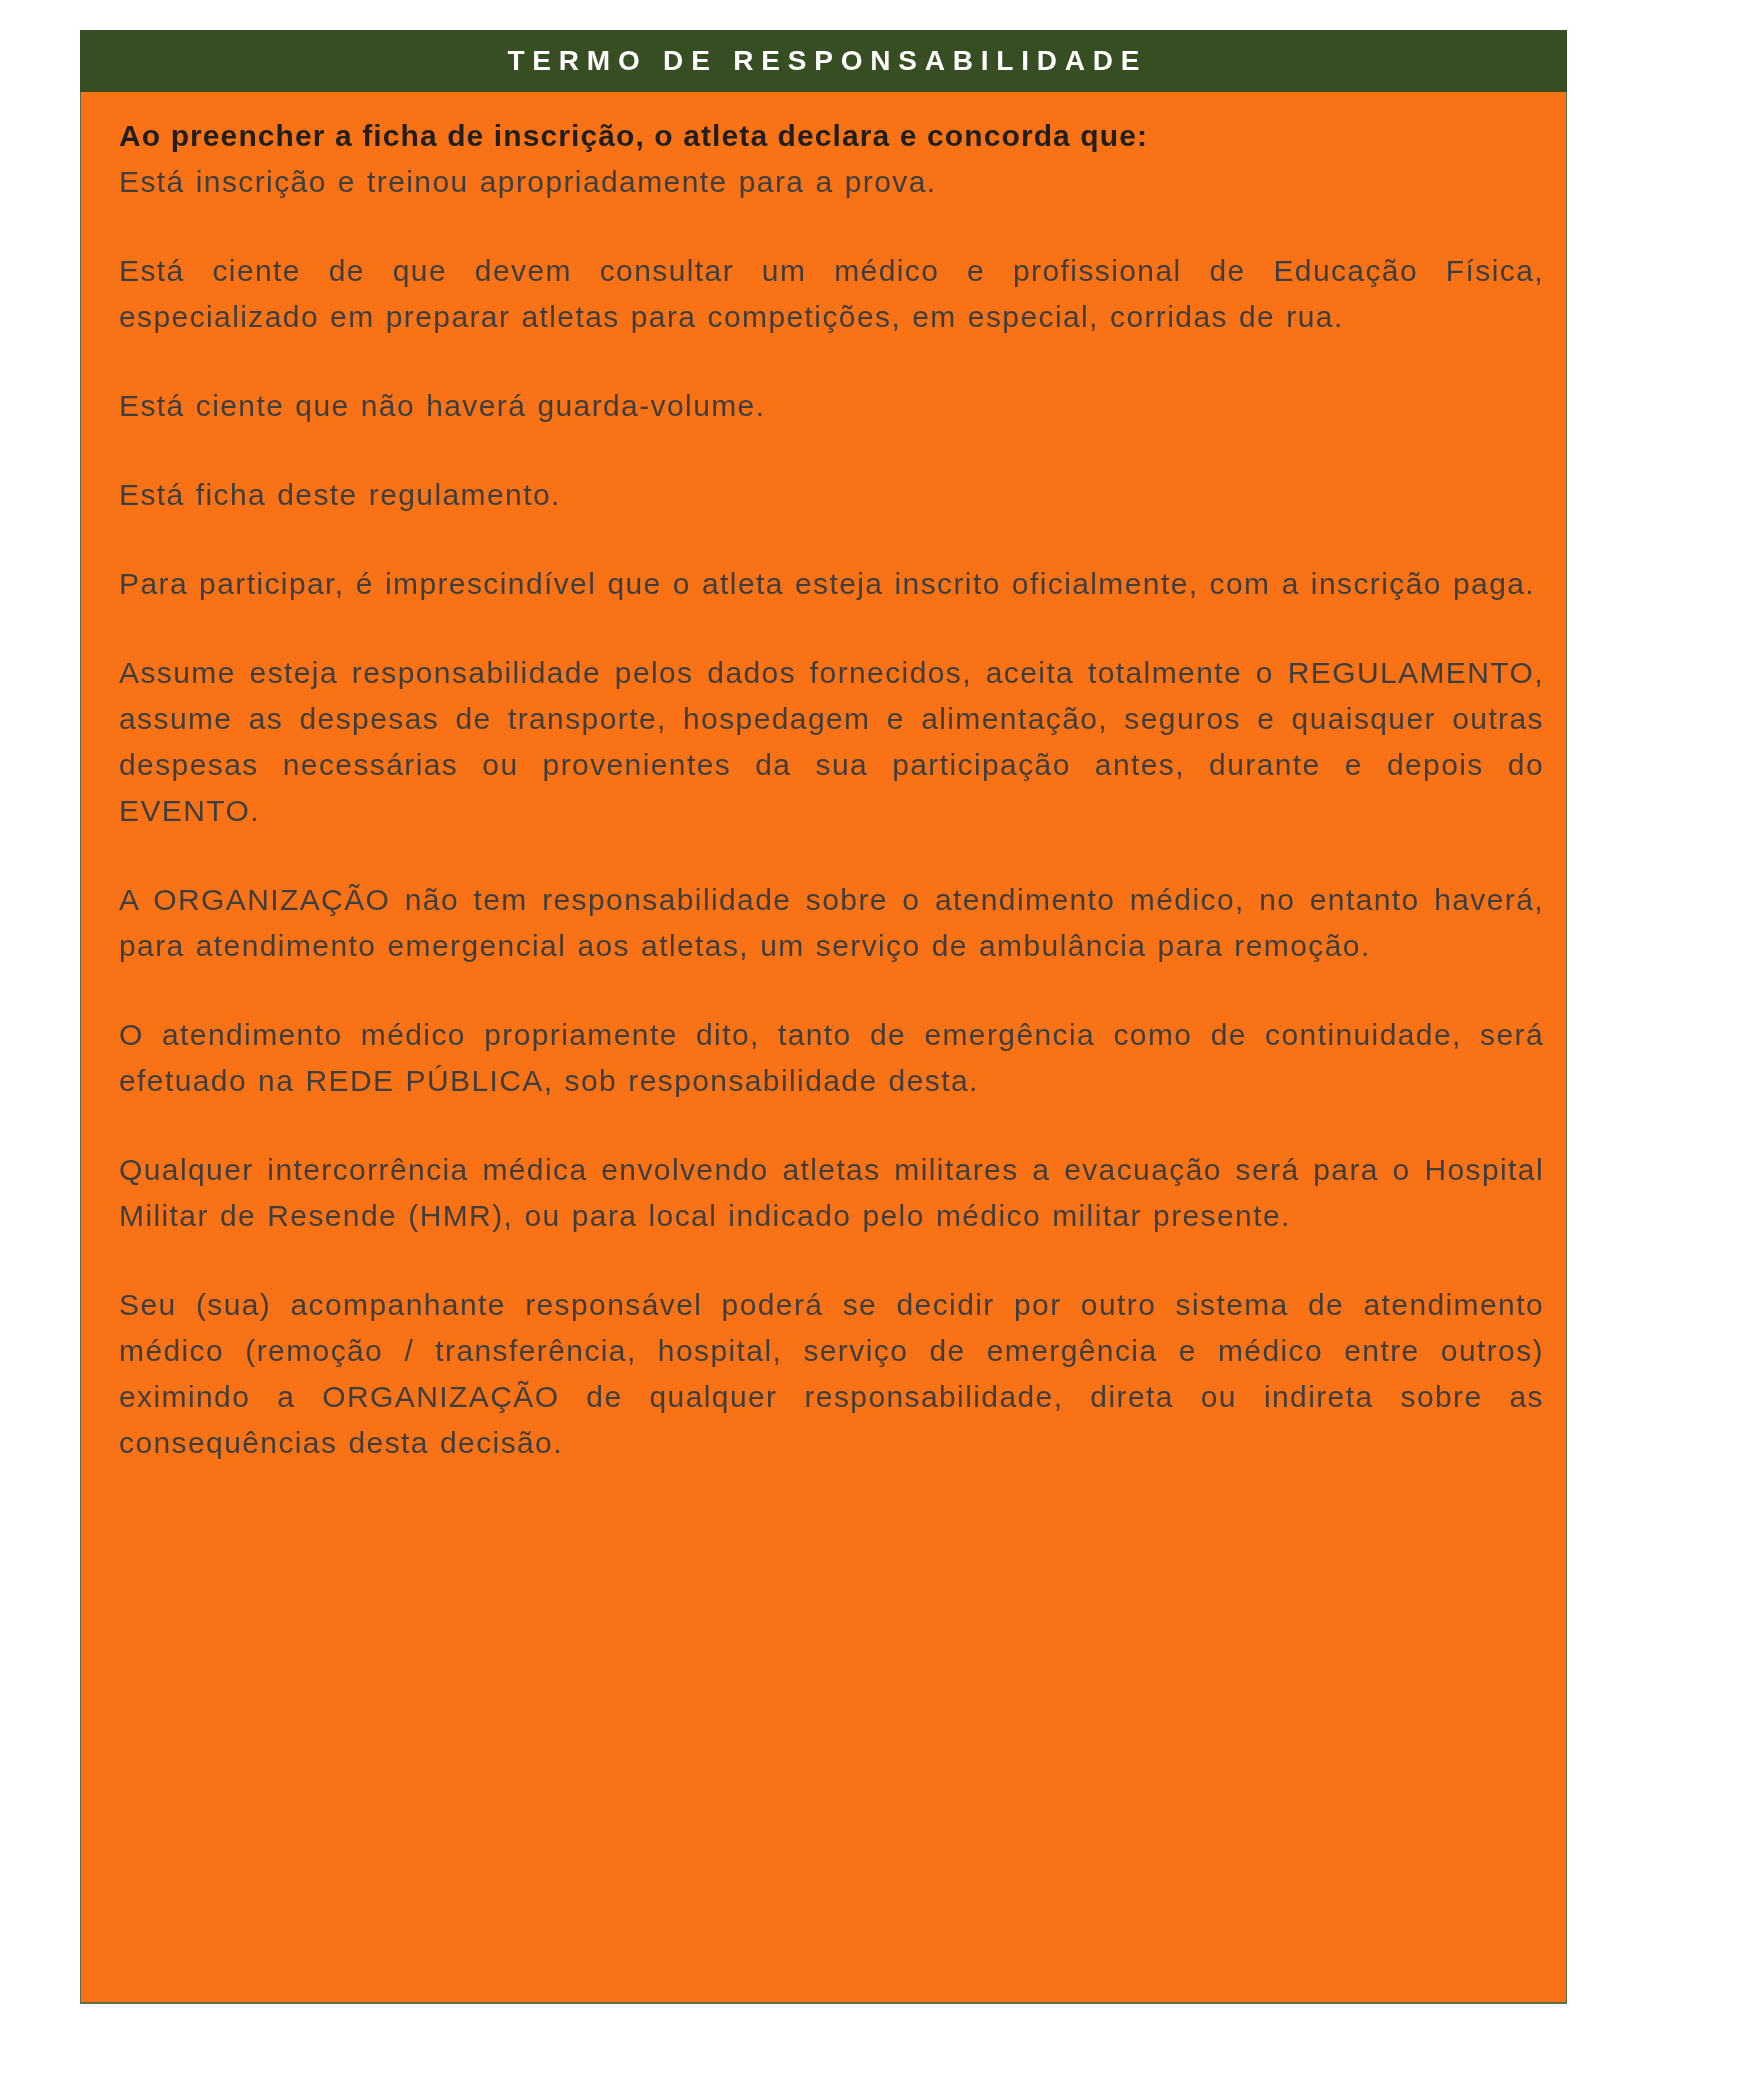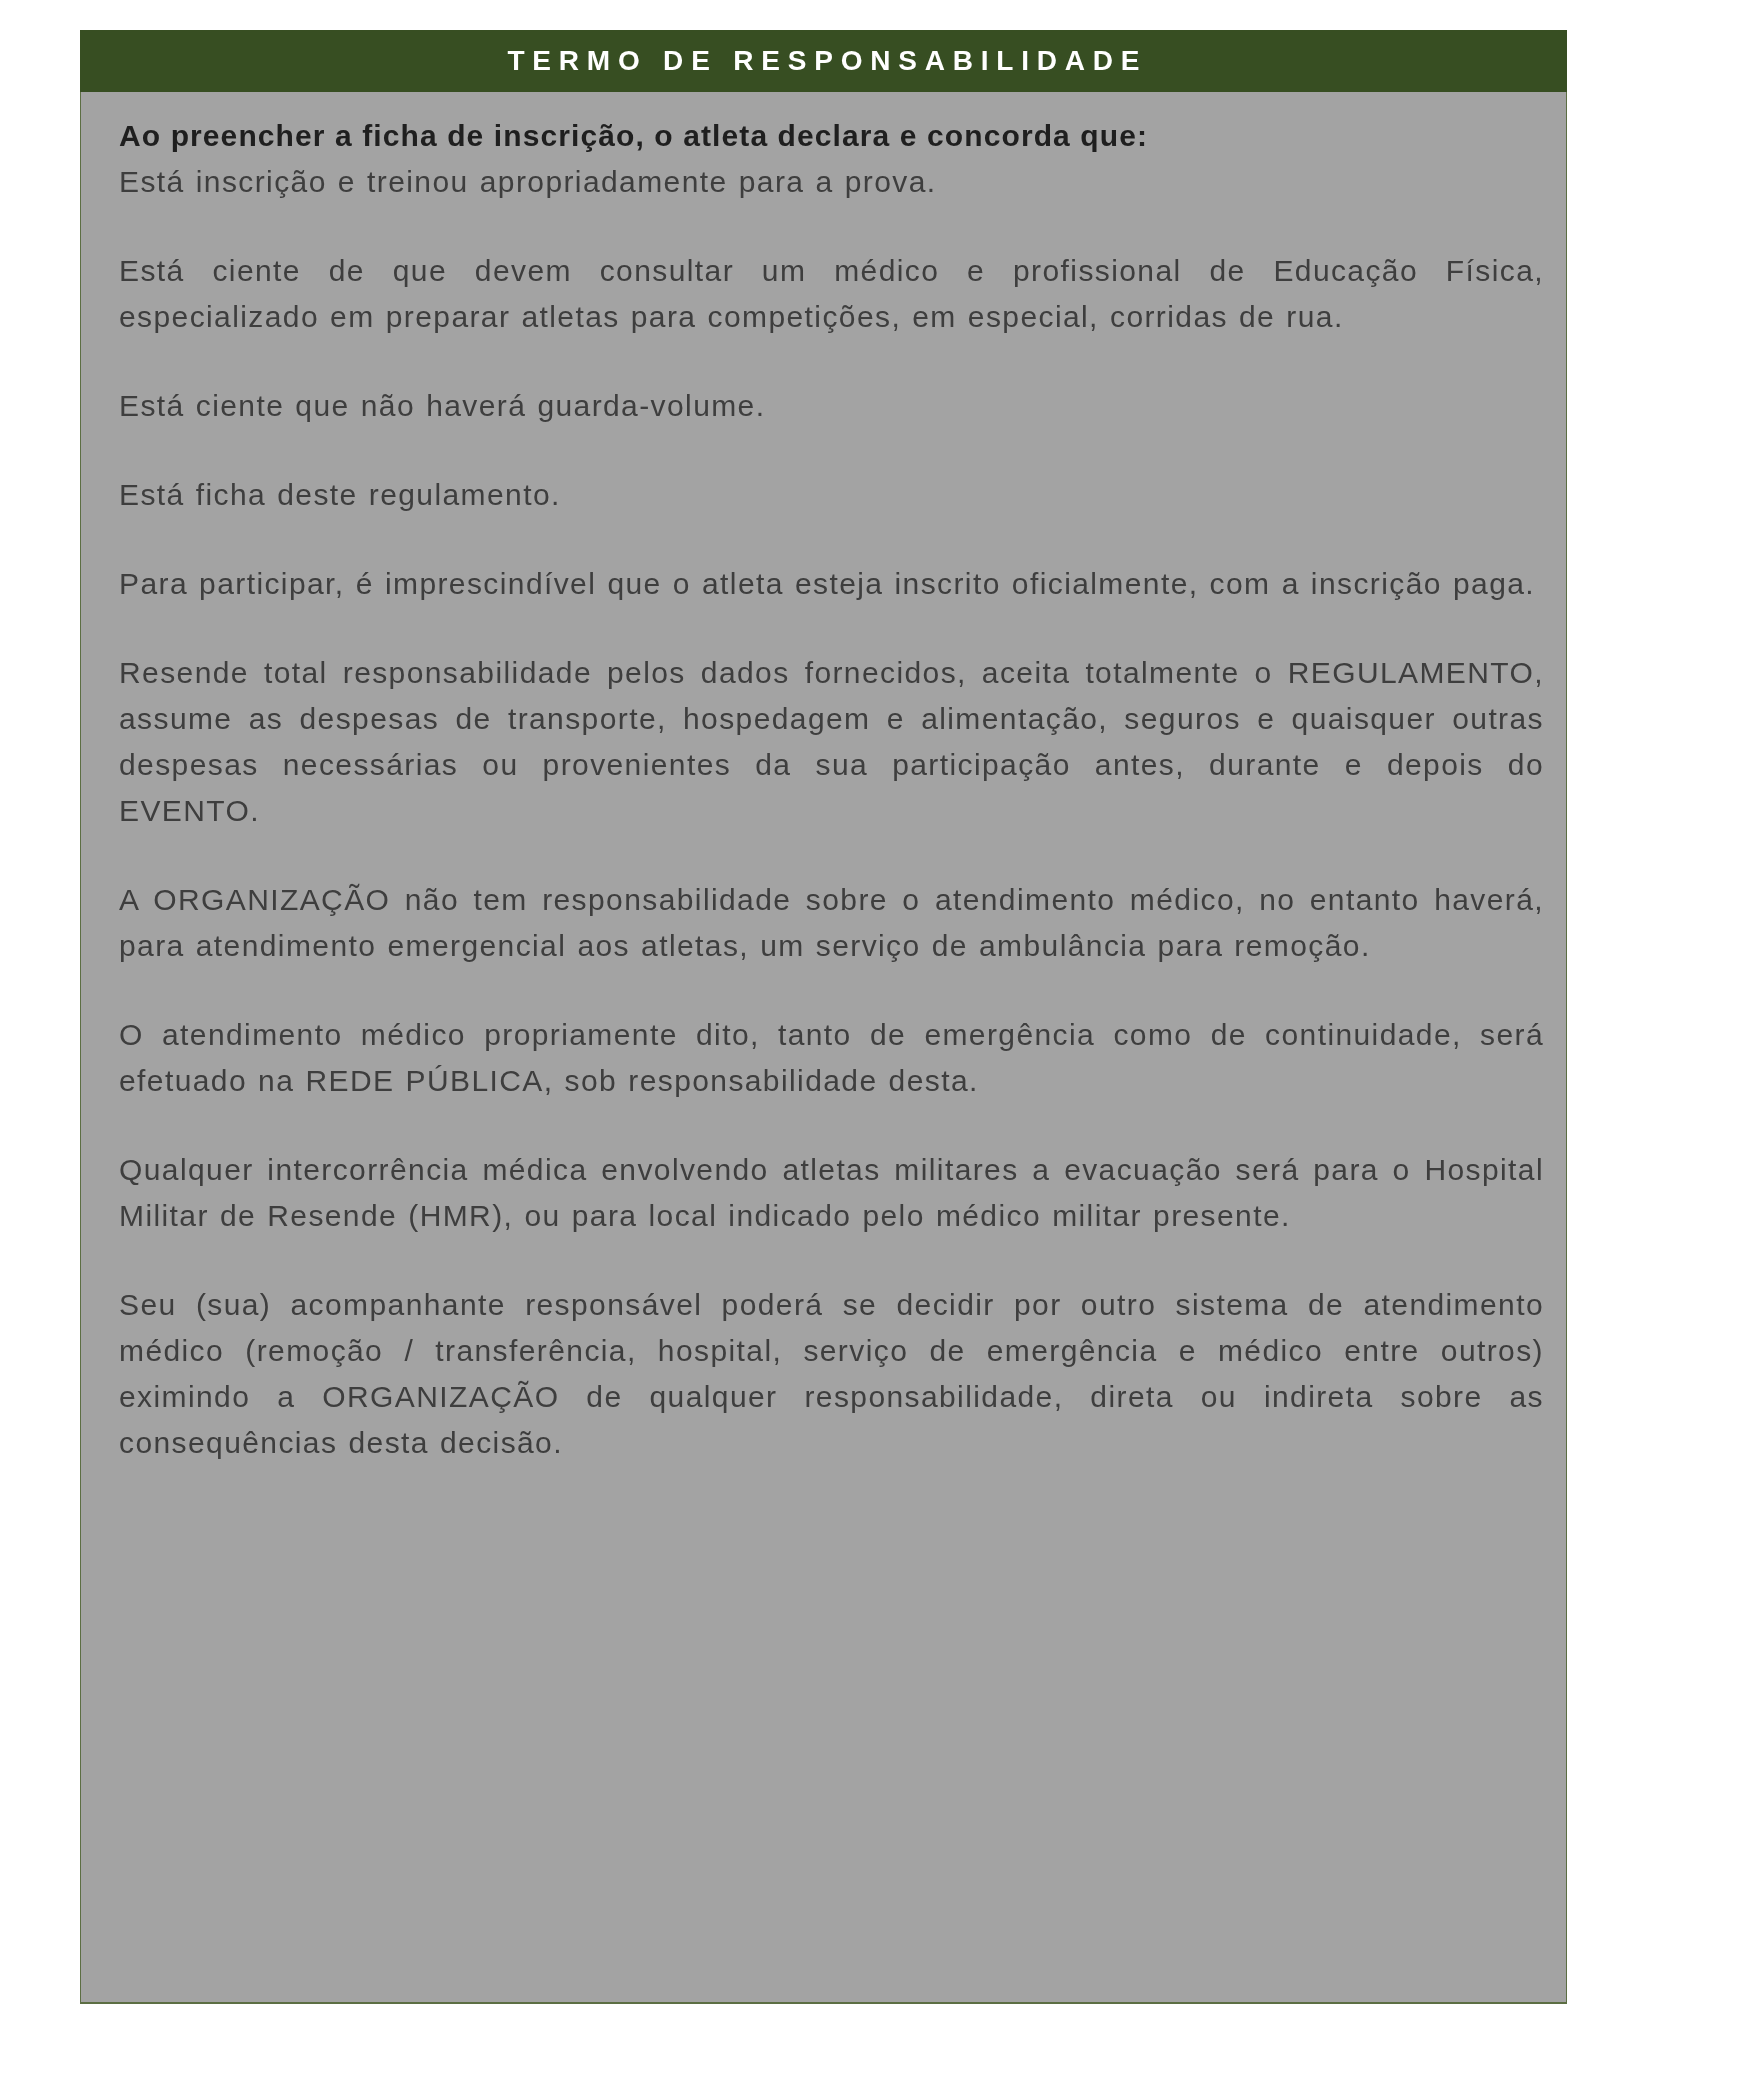--- a/index.html
+++ b/index.html
@@ -34,21 +34,21 @@
     text-indent: 7.8px;
     white-space: nowrap;
   }
   .content {
     box-sizing: border-box;
     border: 1.4px solid var(--border-col, #5C6E43);
     border-top: none;
     border-bottom-width: 2.8px;
     min-height: 1912px;
     padding: 21px 22px 28px 38px;
-    background: #a3a3a3;
+    background: #f97316;
   }
   .intro {
     margin: 0;
     font-size: 30px;
     line-height: 46px;
     font-weight: 700;
     color: #1f1f1f;
     letter-spacing: 1.1px;
   }
   .para {
@@ -71,21 +71,21 @@
     <span>TERMO DE RESPONSABILIDADE</span>
   </div>
   <div class="content">
     <p class="intro">Ao preencher a ficha de inscrição, o atleta declara e concorda que:</p>
     <div>
         <p class="para">Está inscrição e treinou apropriadamente para a prova.</p>
         <p class="para">Está ciente de que devem consultar um médico e profissional de Educação Física, especializado em preparar atletas para competições, em especial, corridas de rua.</p>
         <p class="para">Está ciente que não haverá guarda-volume.</p>
         <p class="para">Está ficha deste regulamento.</p>
         <p class="para">Para participar, é imprescindível que o atleta esteja inscrito oficialmente, com a inscrição paga.</p>
-        <p class="para">Resende total responsabilidade pelos dados fornecidos, aceita totalmente o REGULAMENTO, assume as despesas de transporte, hospedagem e alimentação, seguros e quaisquer outras despesas necessárias ou provenientes da sua participação antes, durante e depois do EVENTO.</p>
+        <p class="para">Assume esteja responsabilidade pelos dados fornecidos, aceita totalmente o REGULAMENTO, assume as despesas de transporte, hospedagem e alimentação, seguros e quaisquer outras despesas necessárias ou provenientes da sua participação antes, durante e depois do EVENTO.</p>
         <p class="para">A ORGANIZAÇÃO não tem responsabilidade sobre o atendimento médico, no entanto haverá, para atendimento emergencial aos atletas, um serviço de ambulância para remoção.</p>
         <p class="para">O atendimento médico propriamente dito, tanto de emergência como de continuidade, será efetuado na REDE PÚBLICA, sob responsabilidade desta.</p>
         <p class="para">Qualquer intercorrência médica envolvendo atletas militares a evacuação será para o Hospital Militar de Resende (HMR), ou para local indicado pelo médico militar presente.</p>
         <p class="para">Seu (sua) acompanhante responsável poderá se decidir por outro sistema de atendimento médico (remoção / transferência, hospital, serviço de emergência e médico entre outros) eximindo a ORGANIZAÇÃO de qualquer responsabilidade, direta ou indireta sobre as consequências desta decisão.</p>
       </div>
   </div>
 </div>
 
 
 </body></html>

